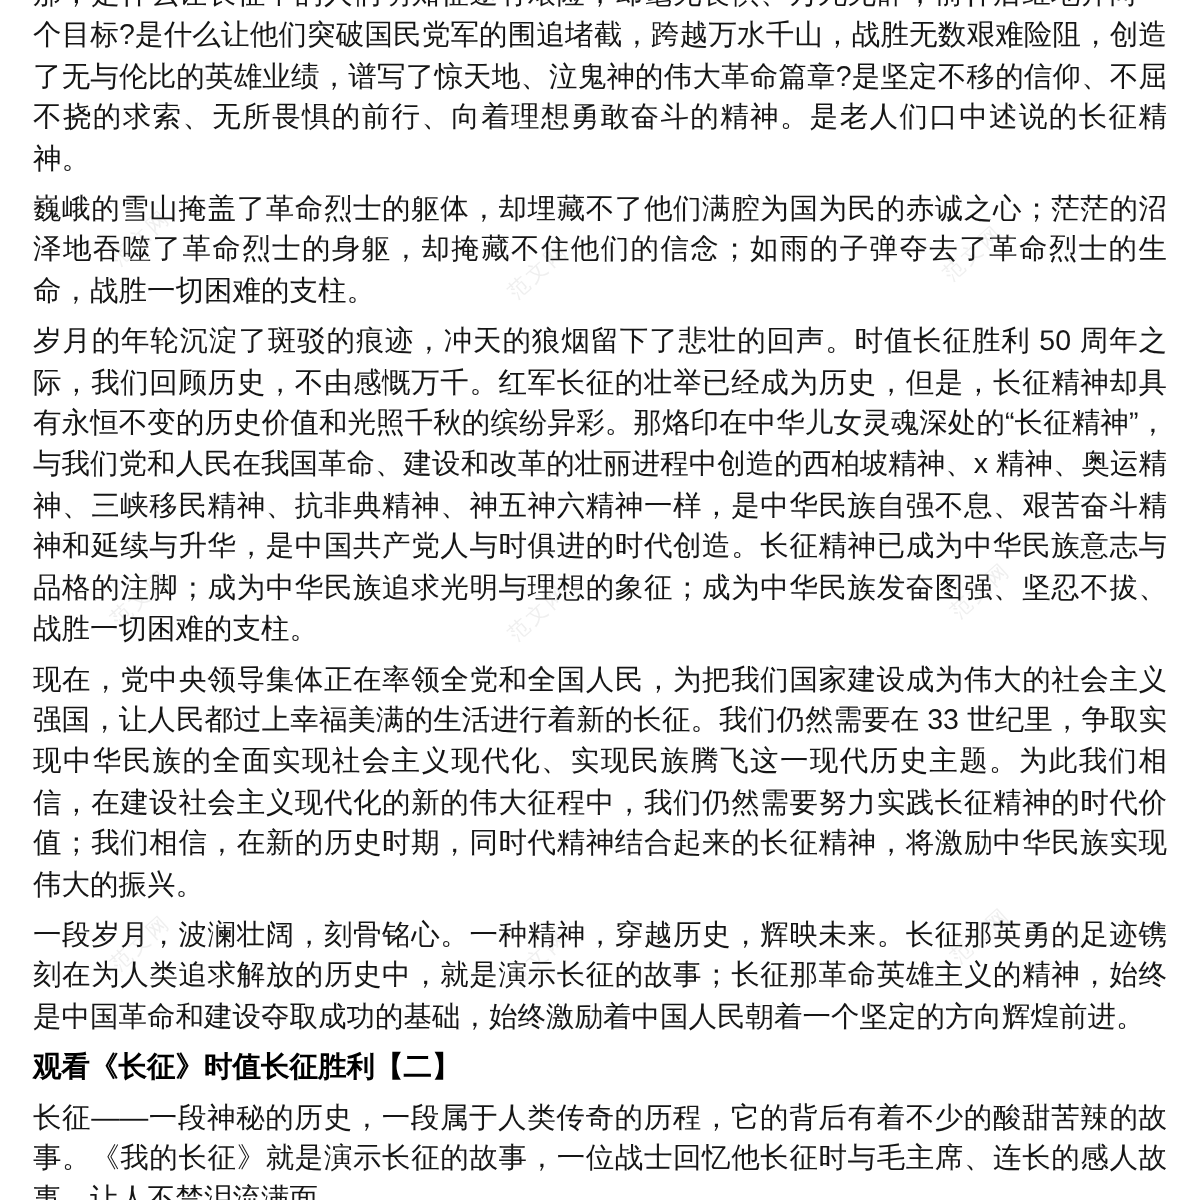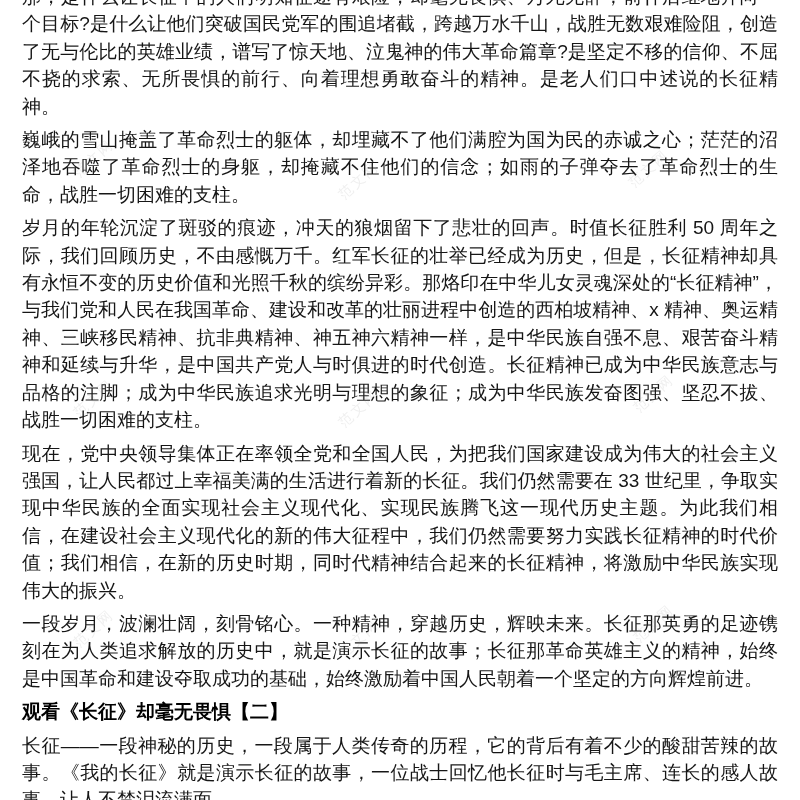--- a/index.html
+++ b/index.html
@@ -68,18 +68,18 @@
     <span class="wm" style="left:335px;top:630px">范文网</span>
     <span class="wm" style="left:630px;top:615px">范文网</span>
   </div>
 
   <div class="content">
     <p class="para">那，是什么让长征中的人们明知征途有艰险，却毫无畏惧、万死无辞，前仆后继地奔向一个目标?是什么让他们突破国民党军的围追堵截，跨越万水千山，战胜无数艰难险阻，创造了无与伦比的英雄业绩，谱写了惊天地、泣鬼神的伟大革命篇章?是坚定不移的信仰、不屈不挠的求索、无所畏惧的前行、向着理想勇敢奋斗的精神。是老人们口中述说的长征精神。</p>
     <p class="para">巍峨的雪山掩盖了革命烈士的躯体，却埋藏不了他们满腔为国为民的赤诚之心；茫茫的沼泽地吞噬了革命烈士的身躯，却掩藏不住他们的信念；如雨的子弹夺去了革命烈士的生命，战胜一切困难的支柱。</p>
     <p class="para">岁月的年轮沉淀了斑驳的痕迹，冲天的狼烟留下了悲壮的回声。时值长征胜利 50 周年之际，我们回顾历史，不由感慨万千。红军长征的壮举已经成为历史，但是，长征精神却具有永恒不变的历史价值和光照千秋的缤纷异彩。那烙印在中华儿女灵魂深处的“长征精神”，与我们党和人民在我国革命、建设和改革的壮丽进程中创造的西柏坡精神、x 精神、奥运精神、三峡移民精神、抗非典精神、神五神六精神一样，是中华民族自强不息、艰苦奋斗精神和延续与升华，是中国共产党人与时俱进的时代创造。长征精神已成为中华民族意志与品格的注脚；成为中华民族追求光明与理想的象征；成为中华民族发奋图强、坚忍不拔、战胜一切困难的支柱。</p>
     <p class="para">现在，党中央领导集体正在率领全党和全国人民，为把我们国家建设成为伟大的社会主义强国，让人民都过上幸福美满的生活进行着新的长征。我们仍然需要在 33 世纪里，争取实现中华民族的全面实现社会主义现代化、实现民族腾飞这一现代历史主题。为此我们相信，在建设社会主义现代化的新的伟大征程中，我们仍然需要努力实践长征精神的时代价值；我们相信，在新的历史时期，同时代精神结合起来的长征精神，将激励中华民族实现伟大的振兴。</p>
     <p class="para">一段岁月，波澜壮阔，刻骨铭心。一种精神，穿越历史，辉映未来。长征那英勇的足迹镌刻在为人类追求解放的历史中，就是演示长征的故事；长征那革命英雄主义的精神，始终是中国革命和建设夺取成功的基础，始终激励着中国人民朝着一个坚定的方向辉煌前进。</p>
-    <h2 class="heading">观看《长征》却毫无畏惧【二】</h2>
+    <h2 class="heading">观看《长征》时值长征胜利【二】</h2>
     <p class="para">长征——一段神秘的历史，一段属于人类传奇的历程，它的背后有着不少的酸甜苦辣的故事。《我的长征》就是演示长征的故事，一位战士回忆他长征时与毛主席、连长的感人故事，让人不禁泪流满面。</p>
 
   </div>
 
 </div>
 
 </body></html>

